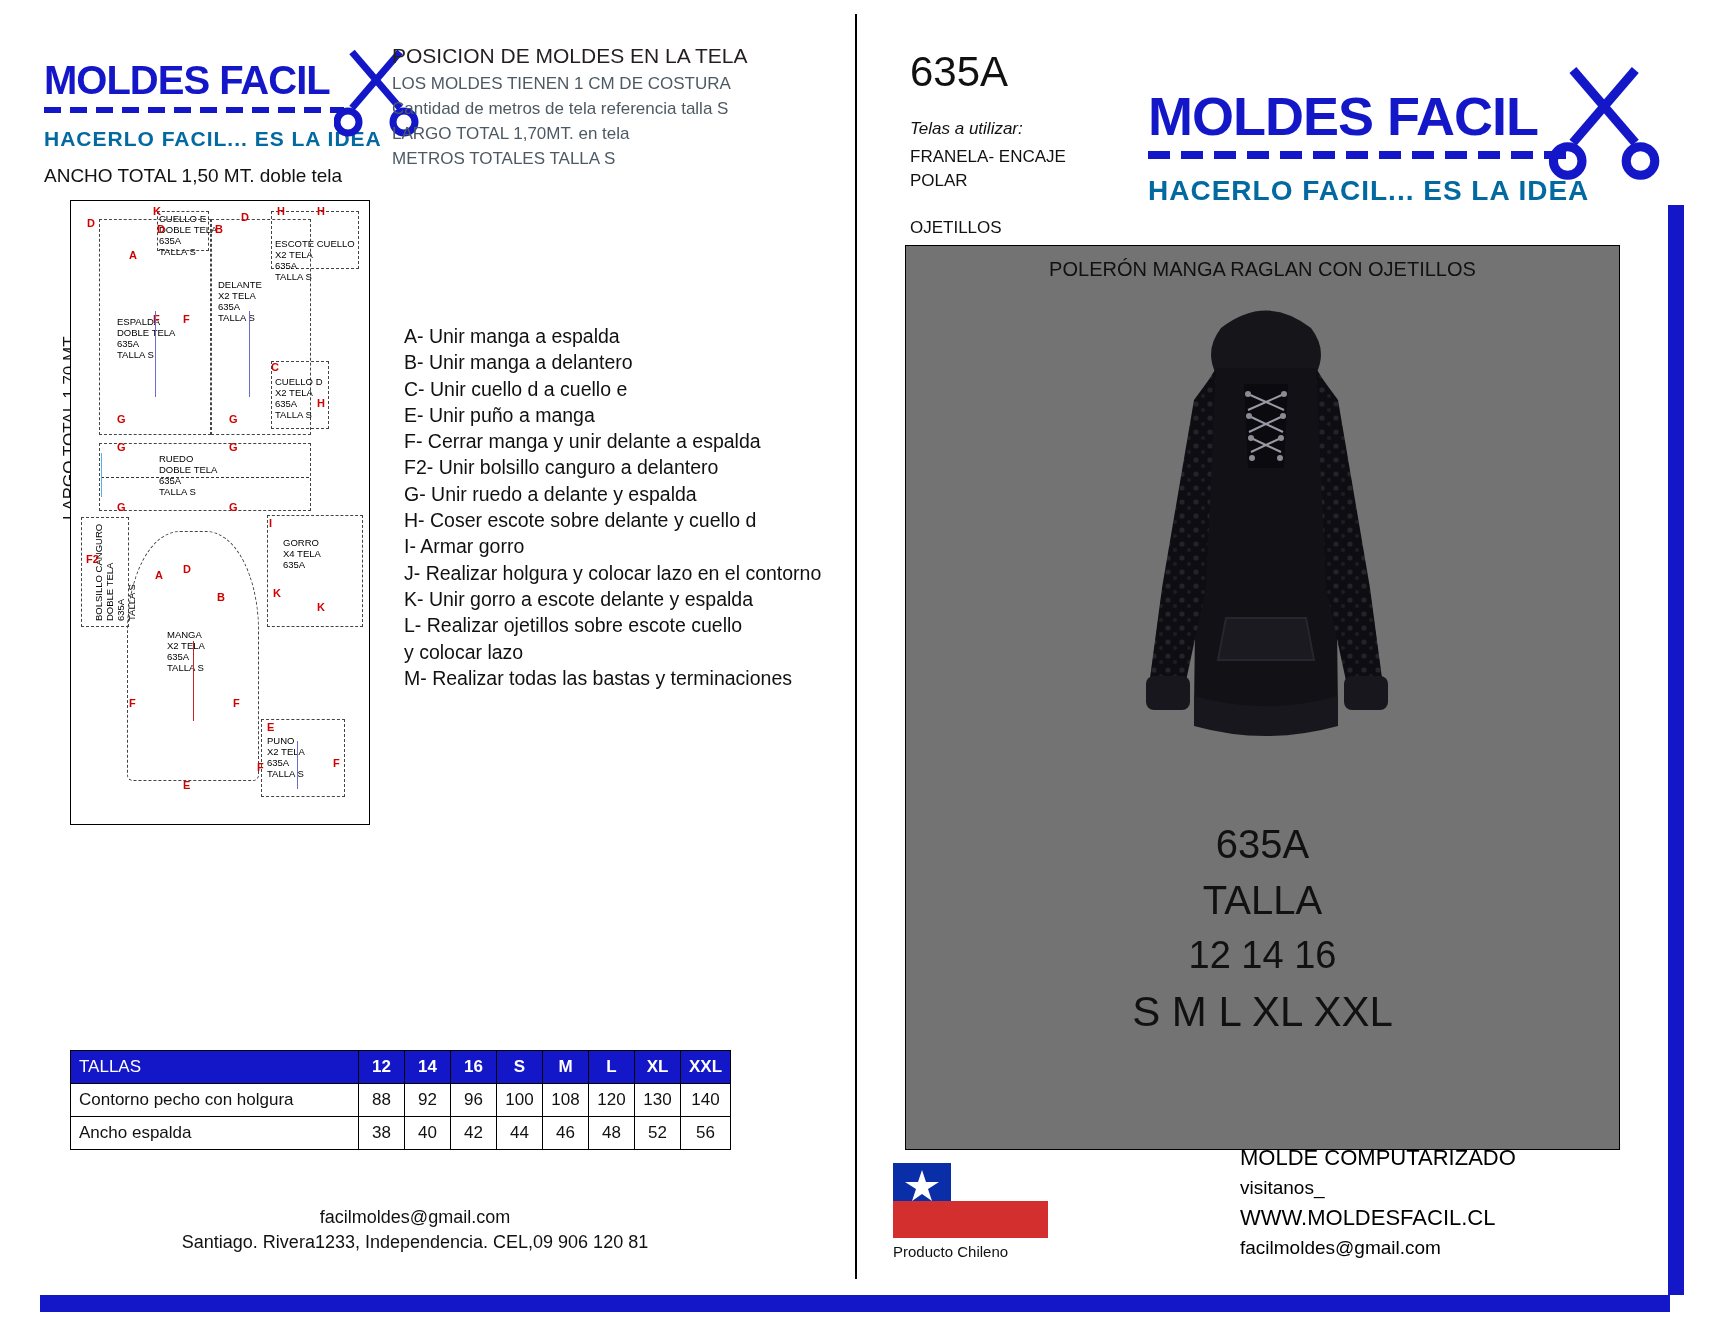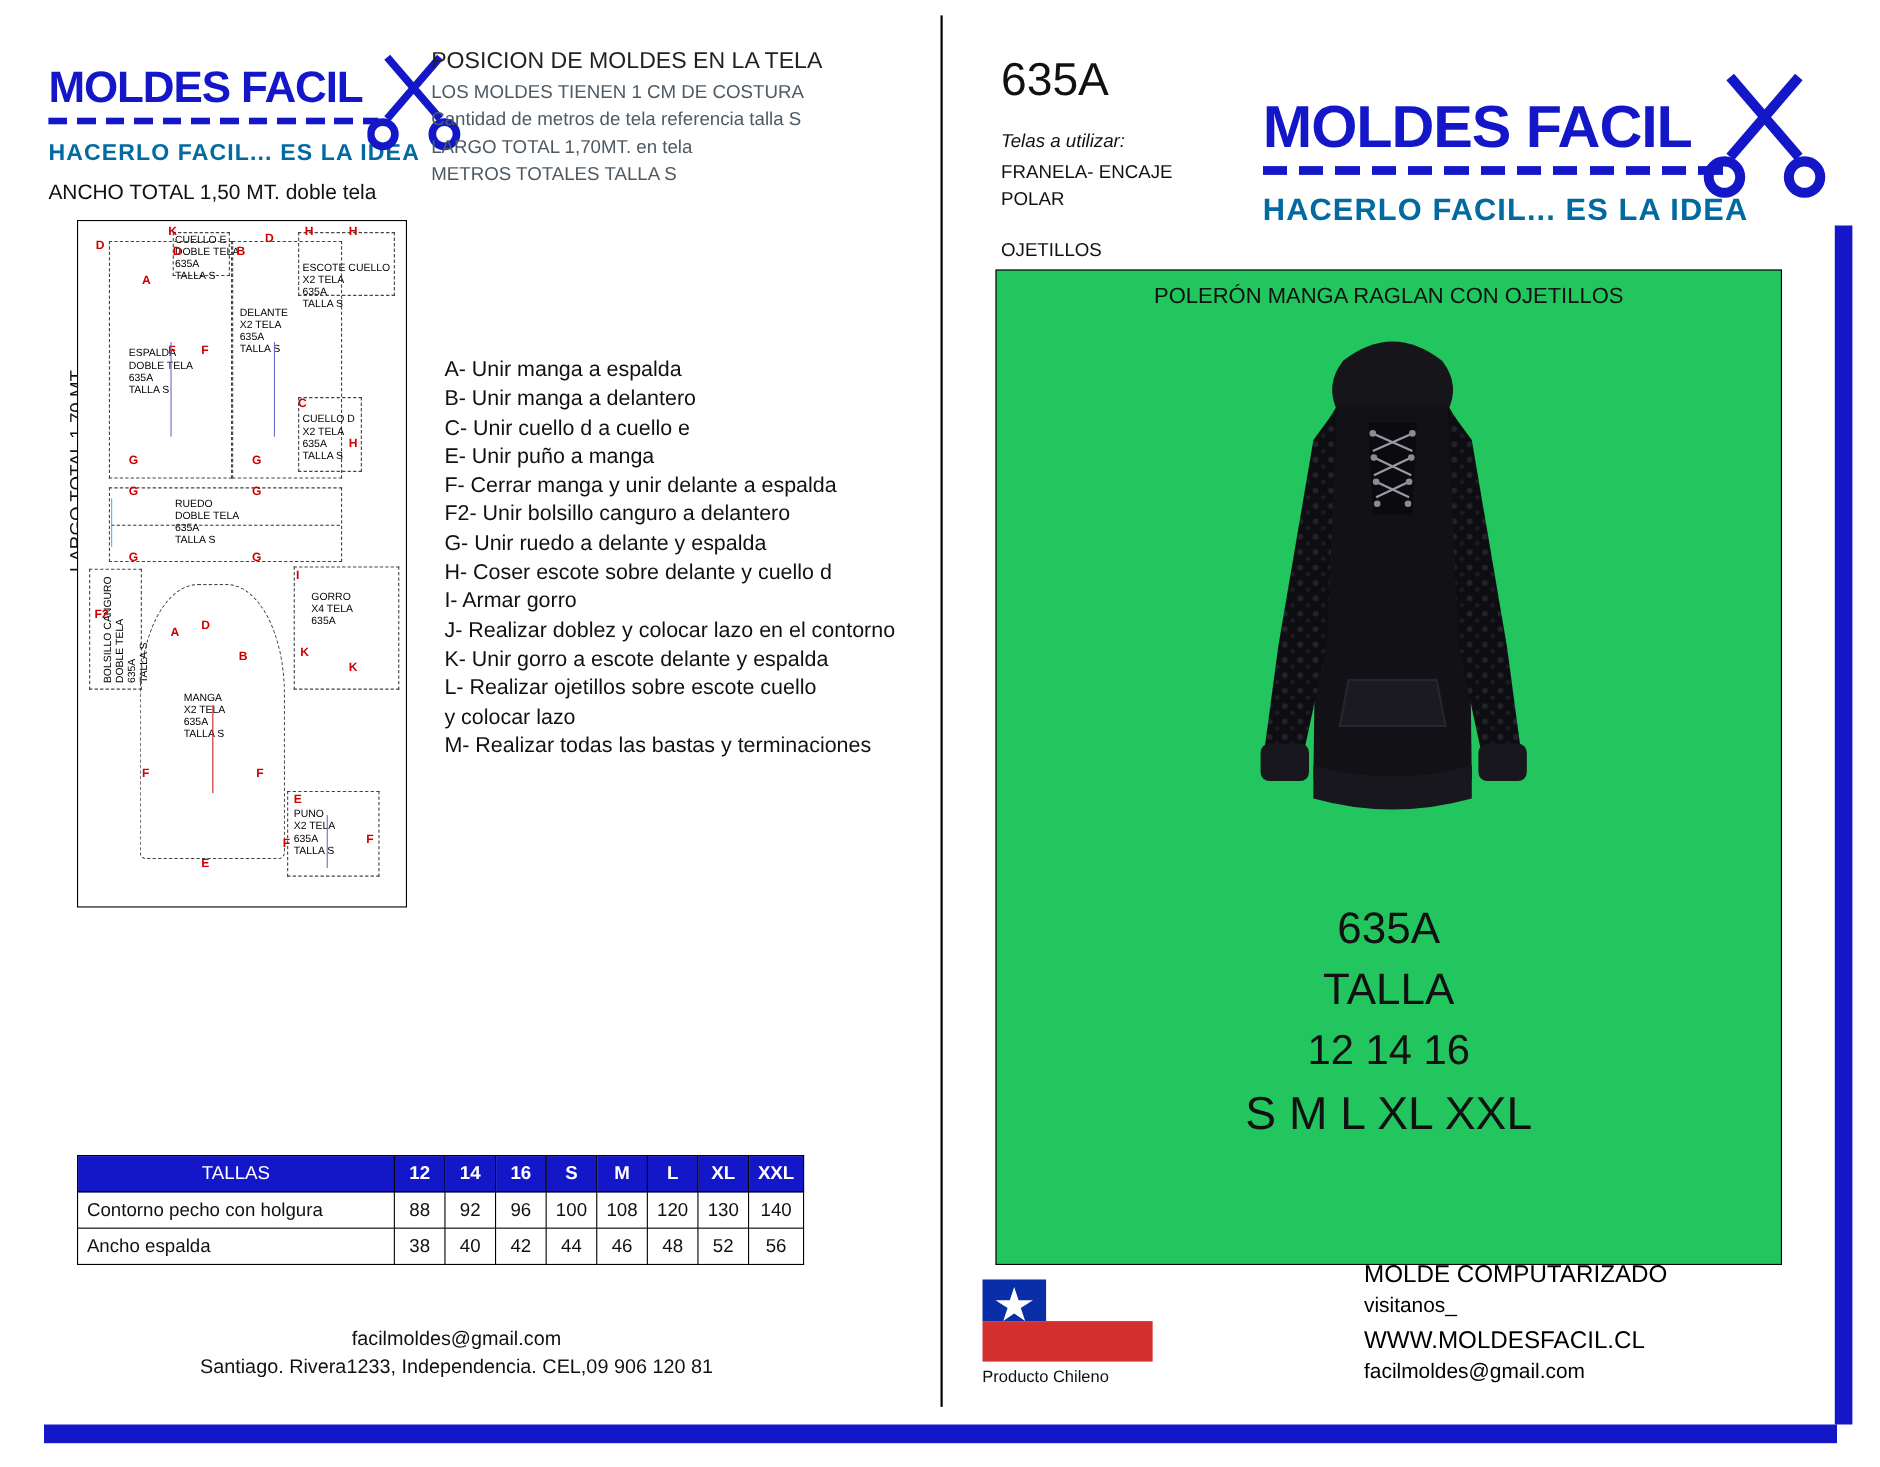--- a/index.html
+++ b/index.html
@@ -43,33 +43,33 @@
 
   
   .instr { position:absolute; left:404px; top:323px; width:420px; font-size:19.5px; line-height:26.3px; color:#111; }
   .instr div { white-space:nowrap; }
 
   
   .tbl { position:absolute; left:70px; top:1050px; border-collapse:collapse; }
   .tbl td, .tbl th { border:1px solid #000; font-size:17px; padding:6px 8px; text-align:center; color:#111; }
   .tbl th { background:#1417c8; color:#fff; font-weight:bold; }
   .tbl .lbl { text-align:left; width:288px; font-weight:normal; }
-  .tbl th.lbl { text-align:center; }
+  .tbl th.lbl { text-align:left; }
   .tbl td.num { width:46px; }
   .contact { position:absolute; left:70px; top:1205px; width:690px; text-align:center; font-size:18px; line-height:25px; color:#111; }
 
   
   .vdiv { position:absolute; left:855px; top:14px; width:2px; height:1265px; background:#000; }
   .bottombar { position:absolute; left:40px; top:1295px; width:1630px; height:17px; background:#1417c8; }
   .rightbar { position:absolute; left:1668px; top:205px; width:16px; height:1090px; background:#1417c8; }
 
   
   .r-code { position:absolute; left:910px; top:48px; font-size:42px; color:#111; }
   .r-small { position:absolute; font-size:17px; line-height:23px; color:#111; white-space:nowrap; }
-  .photo-box { position:absolute; left:905px; top:245px; width:715px; height:905px; border:1px solid #000; background:#22c55e; }
+  .photo-box { position:absolute; left:905px; top:245px; width:715px; height:905px; border:1px solid #000; background:#737373; }
   .photo-title { position:absolute; top:12px; left:0; width:100%; text-align:center; font-size:20px; color:#111; }
   .size-block { position:absolute; left:0; width:100%; text-align:center; color:#111; }
 
   
   .fig { position:absolute; left:160px; top:42px; width:400px; height:600px; }
 
   .flag { position:absolute; left:893px; top:1163px; width:155px; height:75px; }
   .flag-cap { position:absolute; left:893px; top:1243px; font-size:15px; color:#111; }
   .r-foot { position:absolute; left:1240px; top:1143px; font-size:22px; line-height:30px; color:#000000; white-space:nowrap; }
   .r-foot .small { font-size:19px; }
@@ -230,21 +230,21 @@
   <div class="instr">
     <div>A- Unir manga a espalda</div>
     <div>B- Unir manga a delantero</div>
     <div>C- Unir cuello d a cuello e</div>
     <div>E- Unir puño a manga</div>
     <div>F- Cerrar manga y unir delante a espalda</div>
     <div>F2- Unir bolsillo canguro a delantero</div>
     <div>G- Unir ruedo a delante y espalda</div>
     <div>H- Coser escote sobre delante y cuello d</div>
     <div>I- Armar gorro</div>
-    <div>J- Realizar doblez y colocar lazo en el contorno</div>
+    <div>J- Realizar holgura y colocar lazo en el contorno</div>
     <div>K- Unir gorro a escote delante y espalda</div>
     <div>L- Realizar ojetillos sobre escote cuello</div>
     <div>y colocar lazo</div>
     <div>M- Realizar todas las bastas y terminaciones</div>
   </div>
 
   <table class="tbl">
     <tbody>
         <tr>
       <th class="lbl">TALLAS</th>

